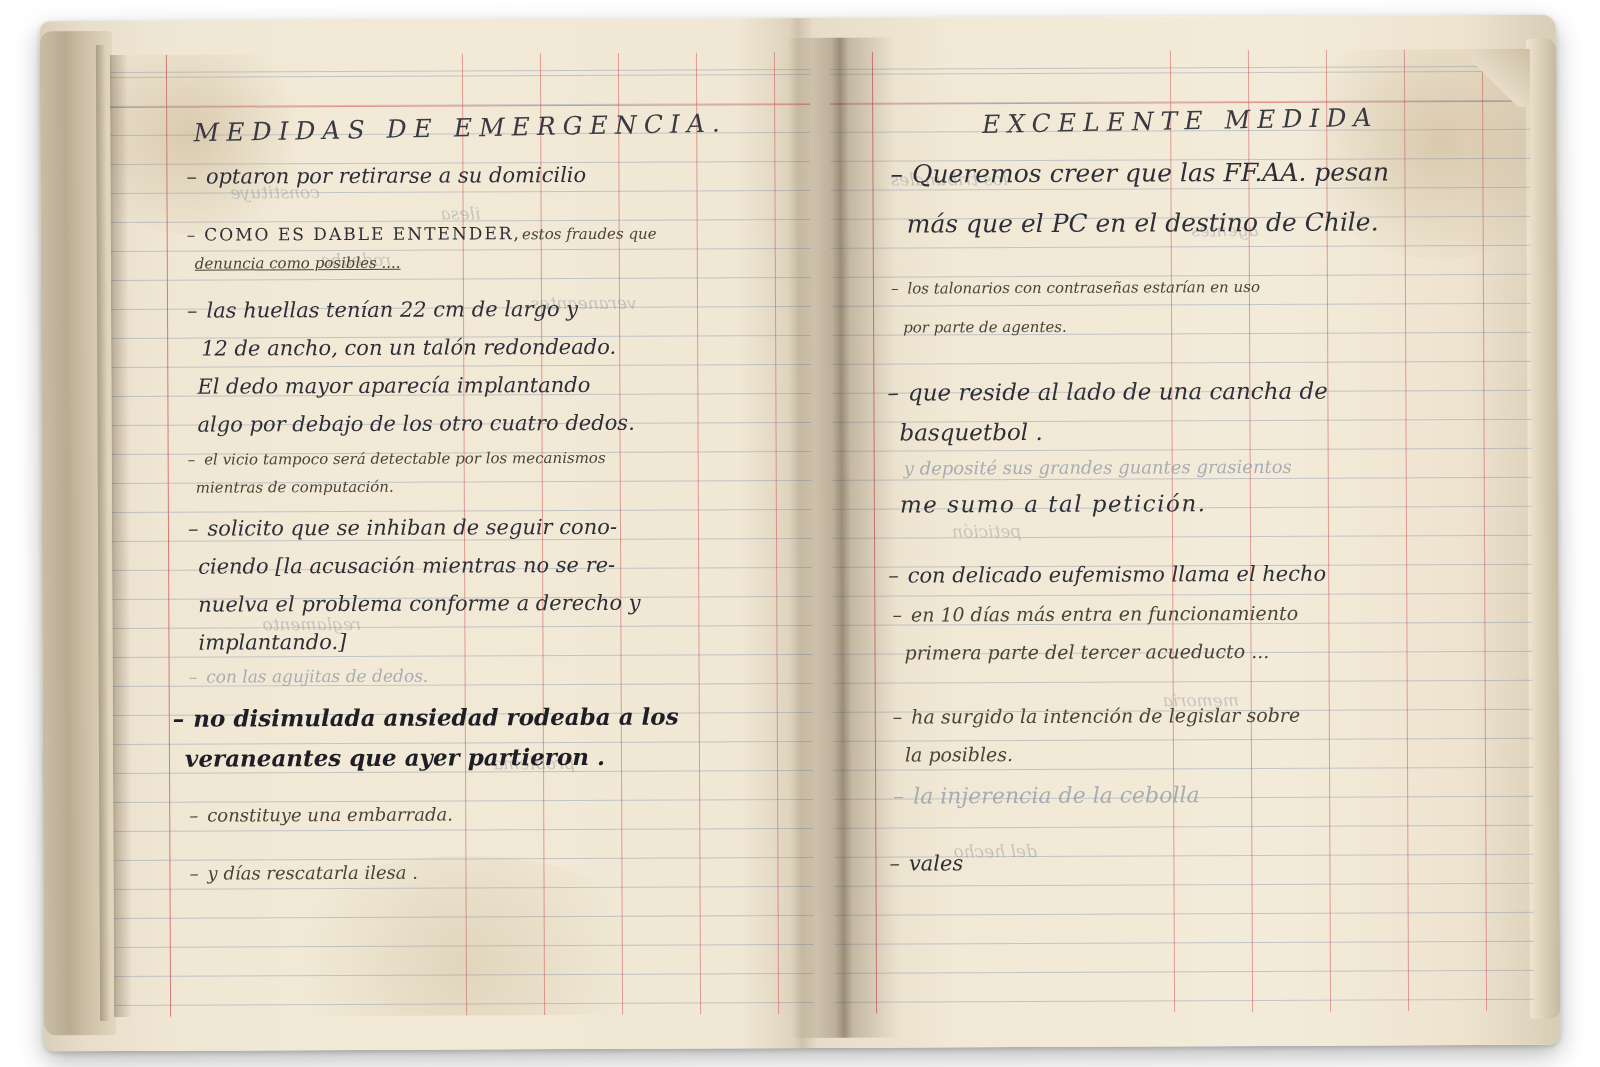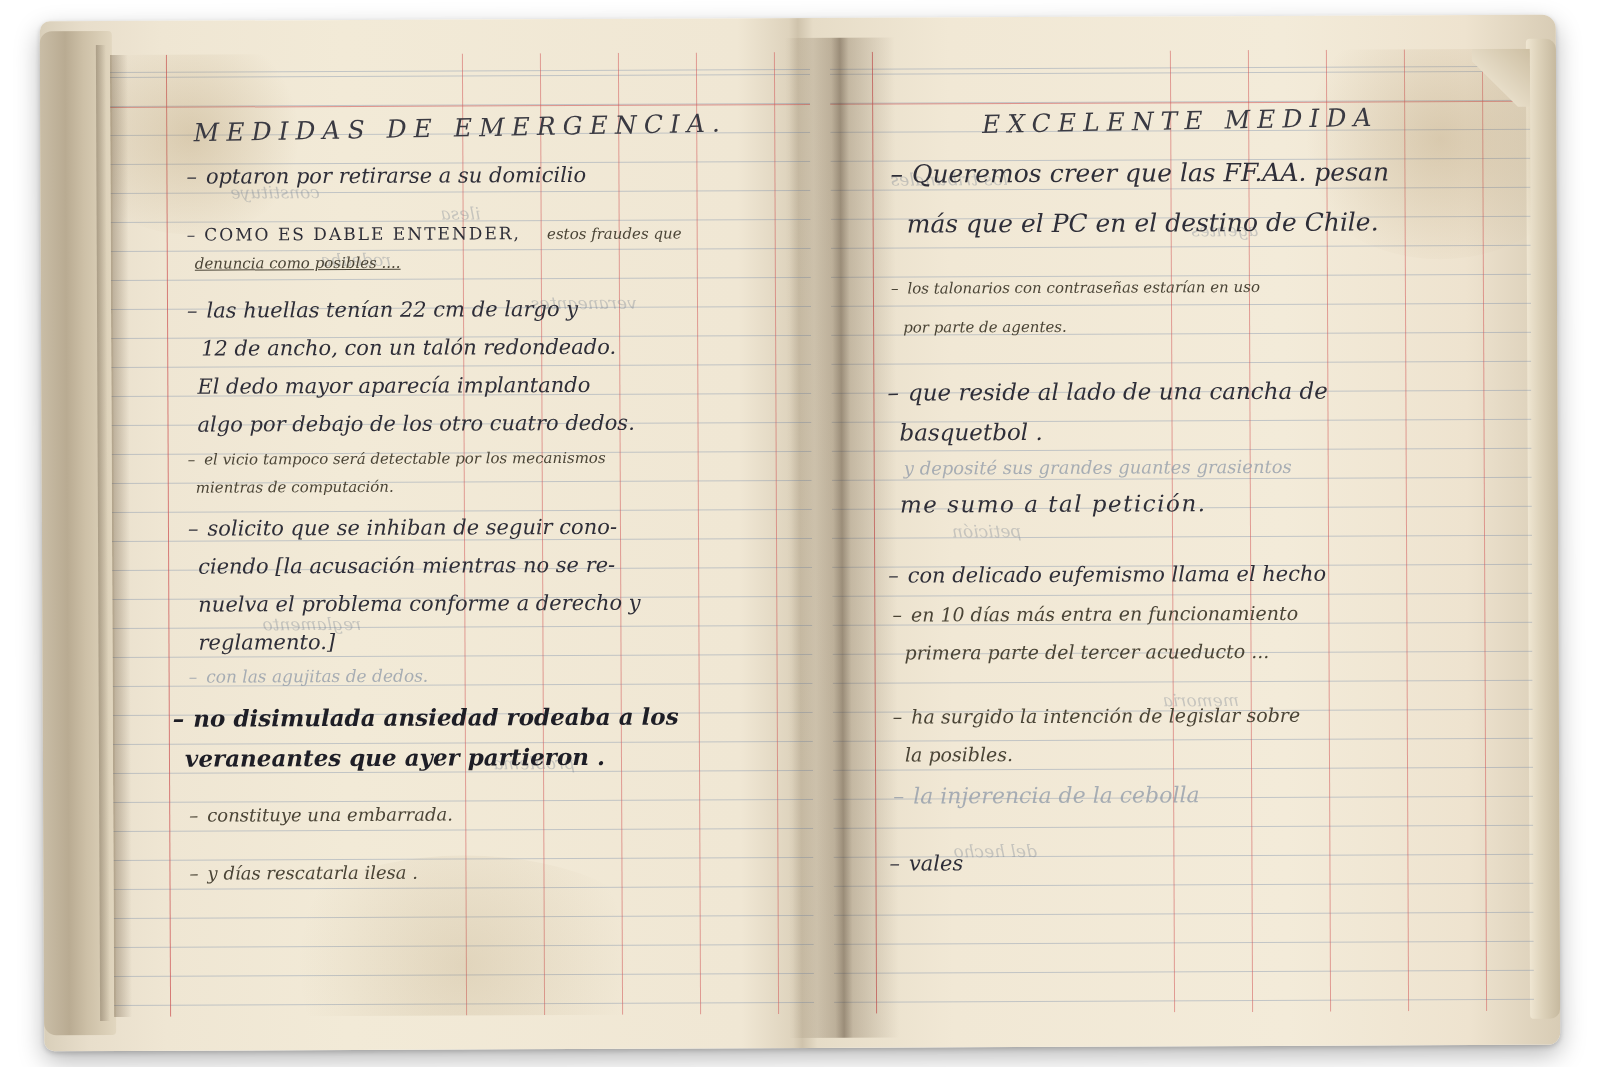--- a/index.html
+++ b/index.html
@@ -129,35 +129,35 @@
       <div class="ghost" style="left:210px;top:196px;">rodeaba</div>
       <div class="ghost" style="left:420px;top:240px;">veraneantes</div>
       <div class="ghost" style="left:150px;top:560px;">reglamento</div>
       <div class="ghost" style="left:380px;top:700px;">problema</div>
 
       <div class="title" style="position:absolute;left:70px;top:60px;width:560px;">MEDIDAS DE EMERGENCIA.</div>
 
       <div class="lines">
         <div class="ln" style="left:76px;top:110px;font-size:21px;"><span class="dash">–</span><span>optaron por retirarse a su domicilio</span></div>
 
-        <div class="ln" style="left:76px;top:170px;font-size:17px;"><span class="dash">–</span><span class="caps">COMO ES DABLE ENTENDER,</span><span class="small" style="margin-left:26px">estos fraudes que</span></div>
+        <div class="ln" style="left:76px;top:170px;font-size:17px;"><span class="dash">–</span><span class="caps">COMO ES DABLE ENTENDER,</span><span class="small" style="margin-left:1px">estos fraudes que</span></div>
         <div class="ln small" style="left:84px;top:200px;text-decoration:underline;">denuncia como posibles ....</div>
 
         <div class="ln" style="left:76px;top:244px;font-size:21px;"><span class="dash">–</span><span>las huellas tenían 22 cm de largo y</span></div>
         <div class="ln" style="left:90px;top:282px;font-size:21px;">12 de ancho, con un talón redondeado.</div>
         <div class="ln" style="left:86px;top:320px;font-size:21px;">El dedo mayor aparecía implantando</div>
         <div class="ln" style="left:86px;top:358px;font-size:21px;">algo por debajo de los otro cuatro dedos.</div>
 
         <div class="ln small" style="left:76px;top:396px;"><span class="dash">–</span><span>el vicio tampoco será detectable por los mecanismos</span></div>
         <div class="ln small" style="left:84px;top:424px;">mientras de computación.</div>
 
         <div class="ln" style="left:76px;top:462px;font-size:21px;"><span class="dash">–</span><span>solicito que se inhiban de seguir cono-</span></div>
         <div class="ln" style="left:86px;top:500px;font-size:21px;">ciendo [la acusación mientras no se re-</div>
         <div class="ln" style="left:86px;top:538px;font-size:21px;">nuelva el problema conforme a derecho y</div>
-        <div class="ln" style="left:86px;top:576px;font-size:21px;">reglamento.]</div>
+        <div class="ln" style="left:86px;top:576px;font-size:21px;">implantando.]</div>
 
         <div class="ln faint" style="left:76px;top:612px;font-size:17px;"><span class="dash">–</span><span>con las agujitas de dedos.</span></div>
 
         <div class="ln bold-ink" style="left:60px;top:650px;font-size:23px;font-weight:600;"><span class="dash">–</span><span>no disimulada ansiedad rodeaba a los</span></div>
         <div class="ln bold-ink" style="left:72px;top:690px;font-size:23px;font-weight:600;">veraneantes que ayer partieron .</div>
 
         <div class="ln small" style="left:76px;top:750px;font-size:18px;"><span class="dash">–</span><span>constituye una embarrada.</span></div>
         <div class="ln small" style="left:76px;top:808px;font-size:18px;"><span class="dash">–</span><span>y días rescatarla ilesa .</span></div>
       </div>
     </div>

